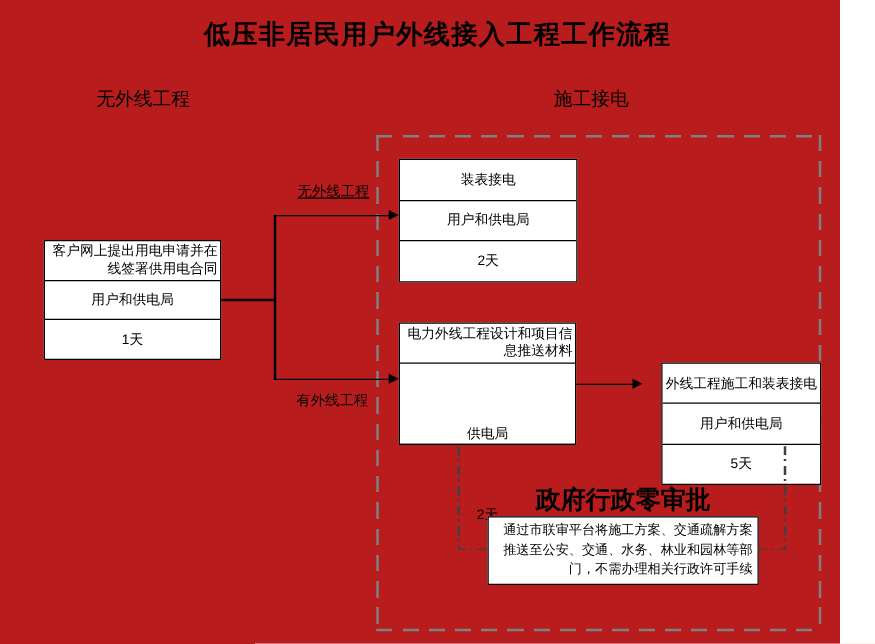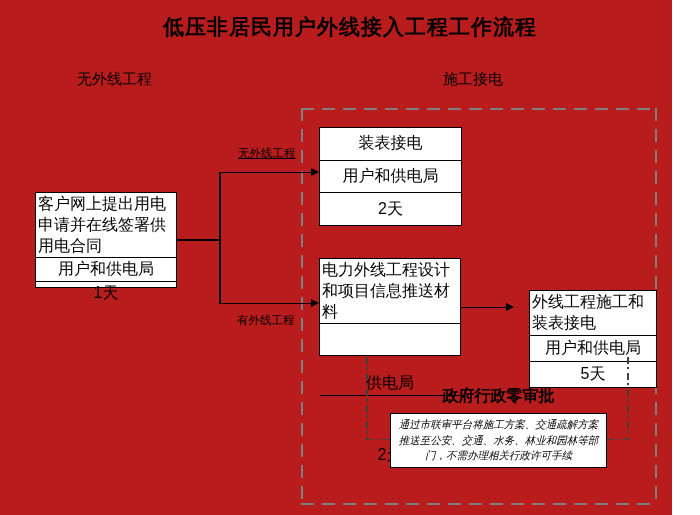--- a/index.html
+++ b/index.html
@@ -10,57 +10,57 @@
   }
   .abs{position:absolute;}
   
   .flow-title{
     left:0;top:13px;width:700px;text-align:center;
     font-size:21px;font-weight:bold;letter-spacing:1px;
   }
   
   .section-label{font-size:15px;white-space:nowrap;}
   .approval-heading{
-    font-size:16px;font-weight:bold;text-align:center;white-space:nowrap;
+    font-size:20px;font-weight:bold;text-align:center;white-space:nowrap;
   }
   
   .dashed-rect{
     background:
       repeating-linear-gradient(to right,#7f7f7f 0 13px,transparent 13px 21px) left top/100% 2px no-repeat,
       repeating-linear-gradient(to right,#7f7f7f 0 13px,transparent 13px 21px) left bottom/100% 2px no-repeat,
       repeating-linear-gradient(to bottom,#7f7f7f 0 13px,transparent 13px 21px) left top/2px 100% no-repeat,
       repeating-linear-gradient(to bottom,#7f7f7f 0 13px,transparent 13px 21px) right top/2px 100% no-repeat;
   }
   
   .fbox{
     border:1.5px solid #000;background:#fff;
     display:flex;flex-direction:column;box-sizing:border-box;
   }
   .fbox .cell{
     flex:1;display:flex;align-items:center;justify-content:center;
-    text-align:left;font-size:16px;line-height:1.3;
+    text-align:right;font-size:11px;line-height:1.3;
     padding:1px 2px;border-bottom:1.5px solid #000;box-sizing:border-box;
   }
   .fbox .cell:last-child{border-bottom:none;}
   
   .hline{height:1.5px;background:#000;}
   .vline{width:1.5px;background:#000;}
   .arrowhead{
     width:0;height:0;border-left:8px solid #000;
     border-top:4px solid transparent;border-bottom:4px solid transparent;
   }
   .branch-label{font-size:11.5px;white-space:nowrap;}
   
   .ddv{width:1.5px;background:repeating-linear-gradient(to bottom,#404040 0 7px,transparent 7px 10px,#404040 10px 12px,transparent 12px 16px);}
   .ddh{height:1.5px;background:repeating-linear-gradient(to right,#404040 0 7px,transparent 7px 10px,#404040 10px 12px,transparent 12px 16px);}
   
   .note-box{
     border:1.5px solid #000;background:#fff;box-sizing:border-box;
     display:flex;align-items:center;justify-content:center;
-    font-size:10.5px;line-height:1.5;text-align:center;padding:2px 4px;font-style:italic;
+    font-size:10.5px;line-height:1.5;text-align:right;padding:2px 4px;
   }
 </style>
 </head>
 <body>
 
 <div id="canvas">
 
   <div class="abs flow-title">低压非居民用户外线接入工程工作流程</div>
 
   <div class="abs section-label" style="left:77px;top:70px;">无外线工程</div>

